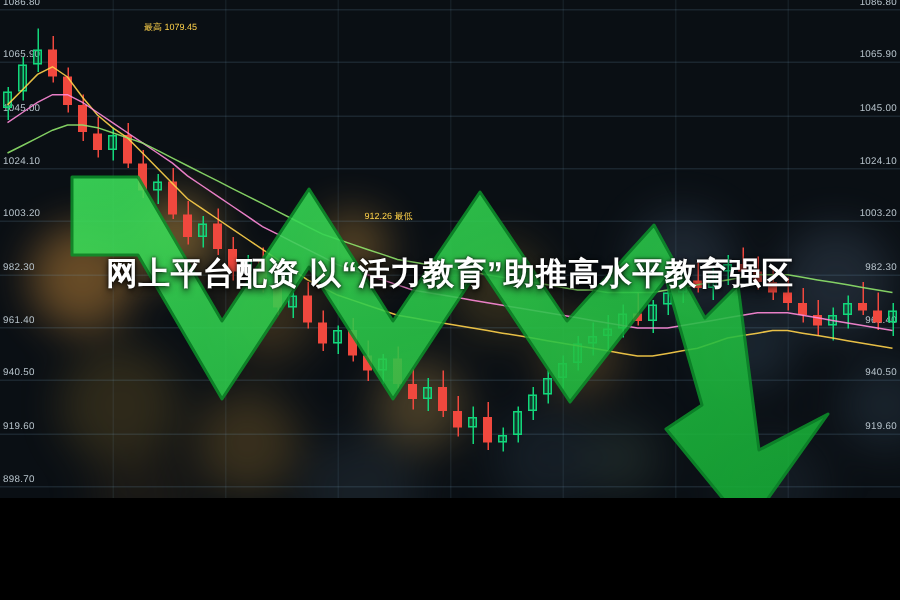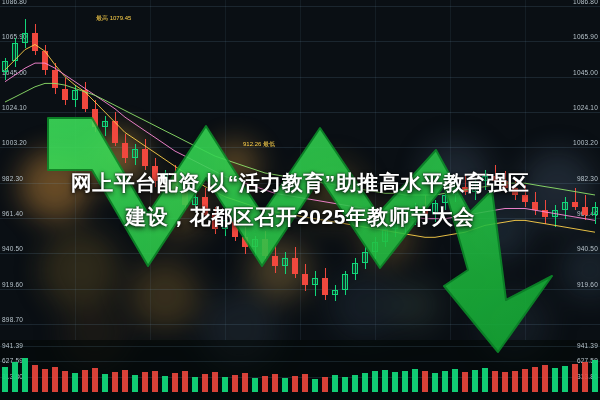--- a/index.html
+++ b/index.html
@@ -3,21 +3,21 @@
 <meta charset="utf-8">
 <style>
   html, body {
     margin: 0;
     padding: 0;
     background: #000;
   }
   #stage {
     position: relative;
     width: 600px;
-    height: 400px;
+    height: 332px;
     overflow: hidden;
     background: #0a0f14;
     font-family: "Liberation Sans", sans-serif;
   }
 
   
   .bokeh-layer {
     position: absolute;
     left: 0; top: 120px;
     width: 600px; height: 220px;
@@ -396,16 +396,15 @@
                L 206 178
                L 148 266
                L 92 170
                L 48 170
                Z" fill="url(#agrad)" stroke="#0c8f2a" stroke-width="2" stroke-linejoin="round"></path>
     </g>
   </svg>
 
   <div class="headline">
     <span class="line">网上平台配资 以“活力教育”助推高水平教育强区</span>
-    <span class="line">建设，花都区召开2025年教师节大会</span>
   </div>
 
 </div>
 
 </body></html>

